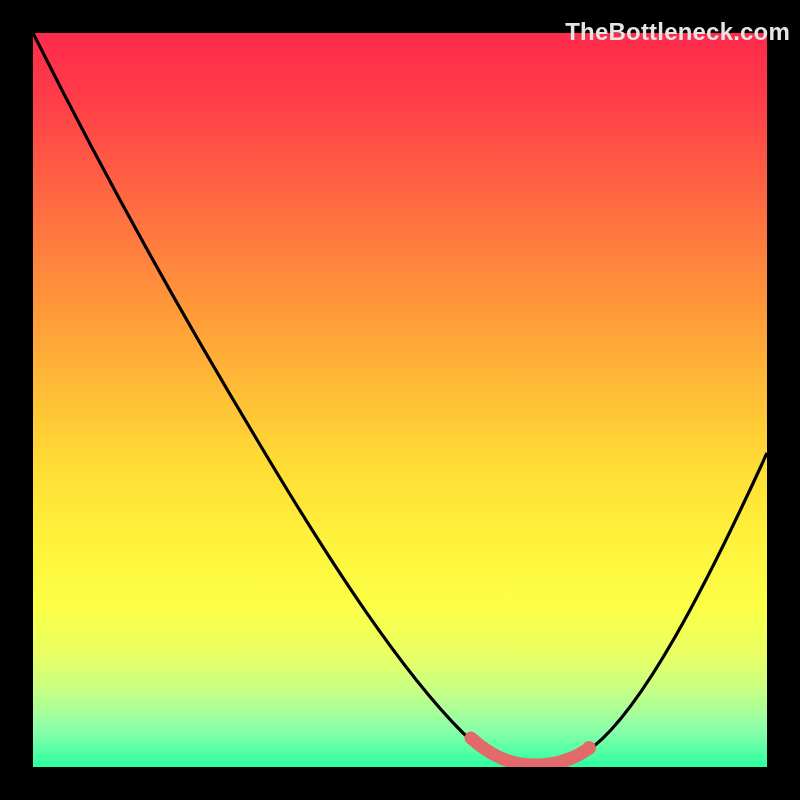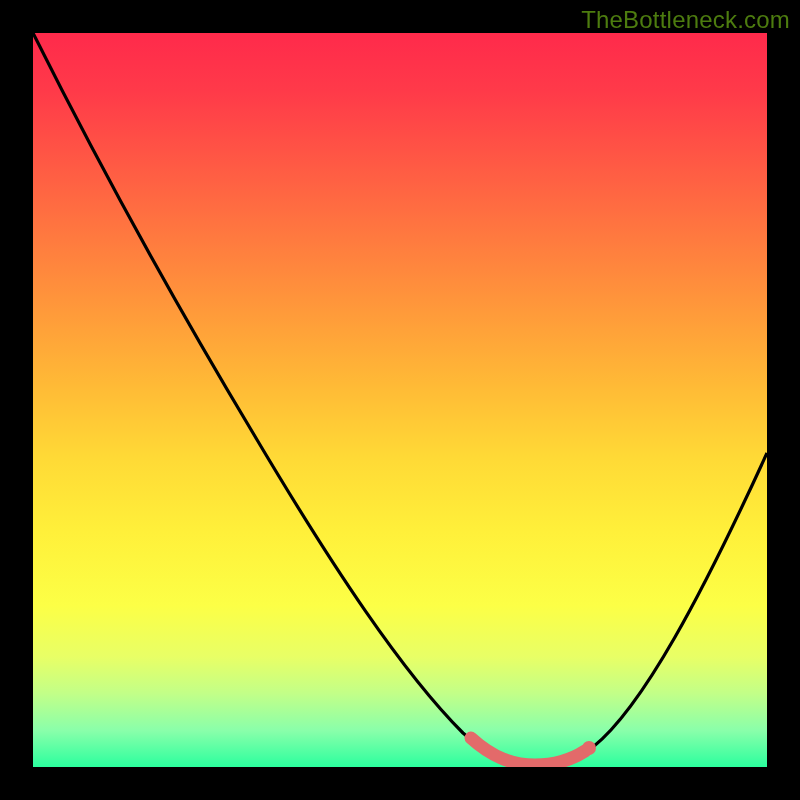--- a/index.html
+++ b/index.html
@@ -36,25 +36,25 @@
       #fff03a 68%,
       #fcff46 78%,
       #e8ff66 85%,
       #c2ff88 90%,
       #8affaa 95%,
       #2bff9e 100%
     );
   }
   .watermark {
     position: absolute;
-    top: 6px;
+    top: 18px;
     right: 10px;
-    color: #4d7c0f;
+    color: #e5e5e5;
     font-size: 24px;
-    font-weight: 400;
+    font-weight: 700;
     letter-spacing: 0.2px;
     z-index: 3;
   }
   svg.curve {
     position: absolute;
     left: 0;
     top: 0;
     width: 734px;
     height: 734px;
     z-index: 2;

